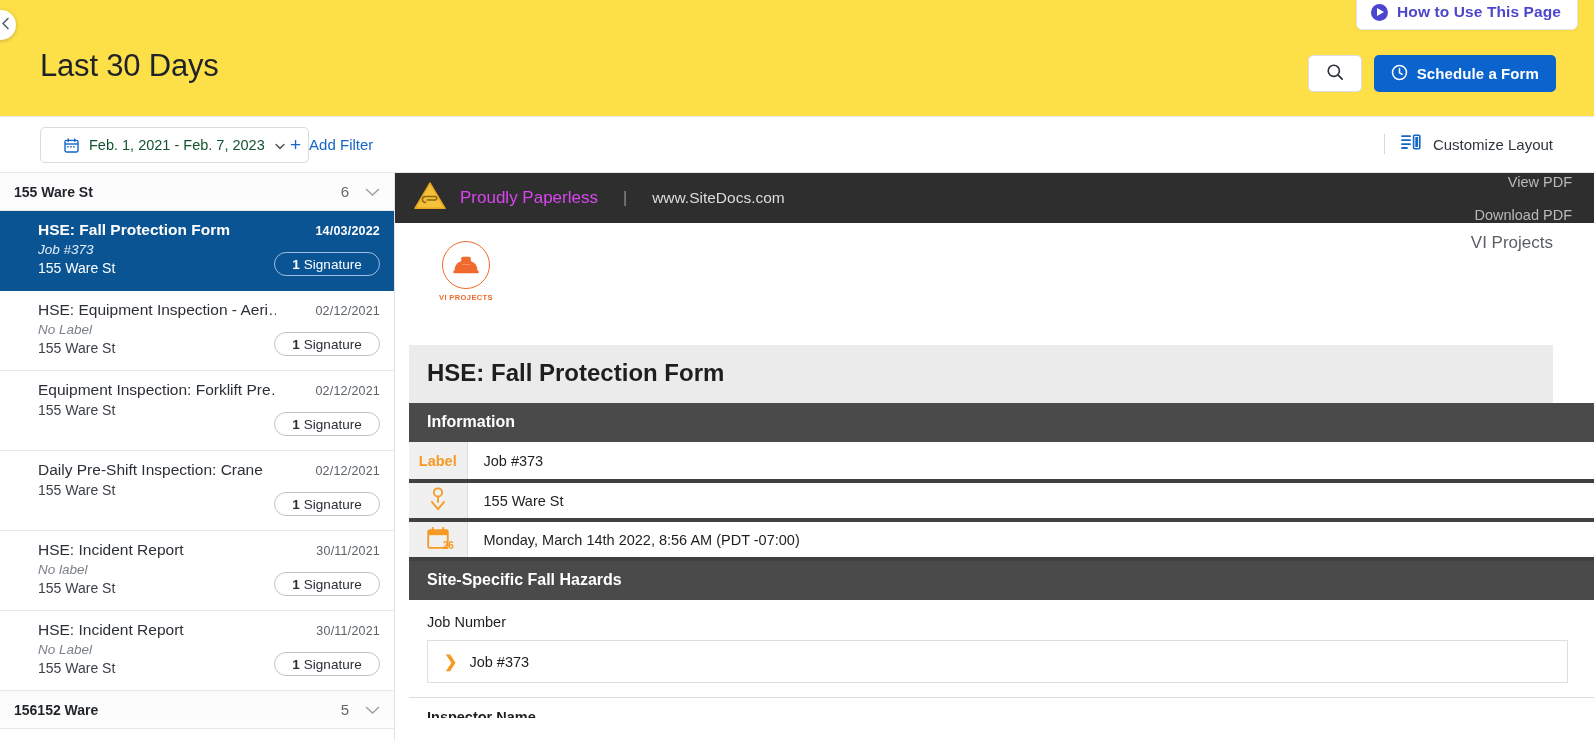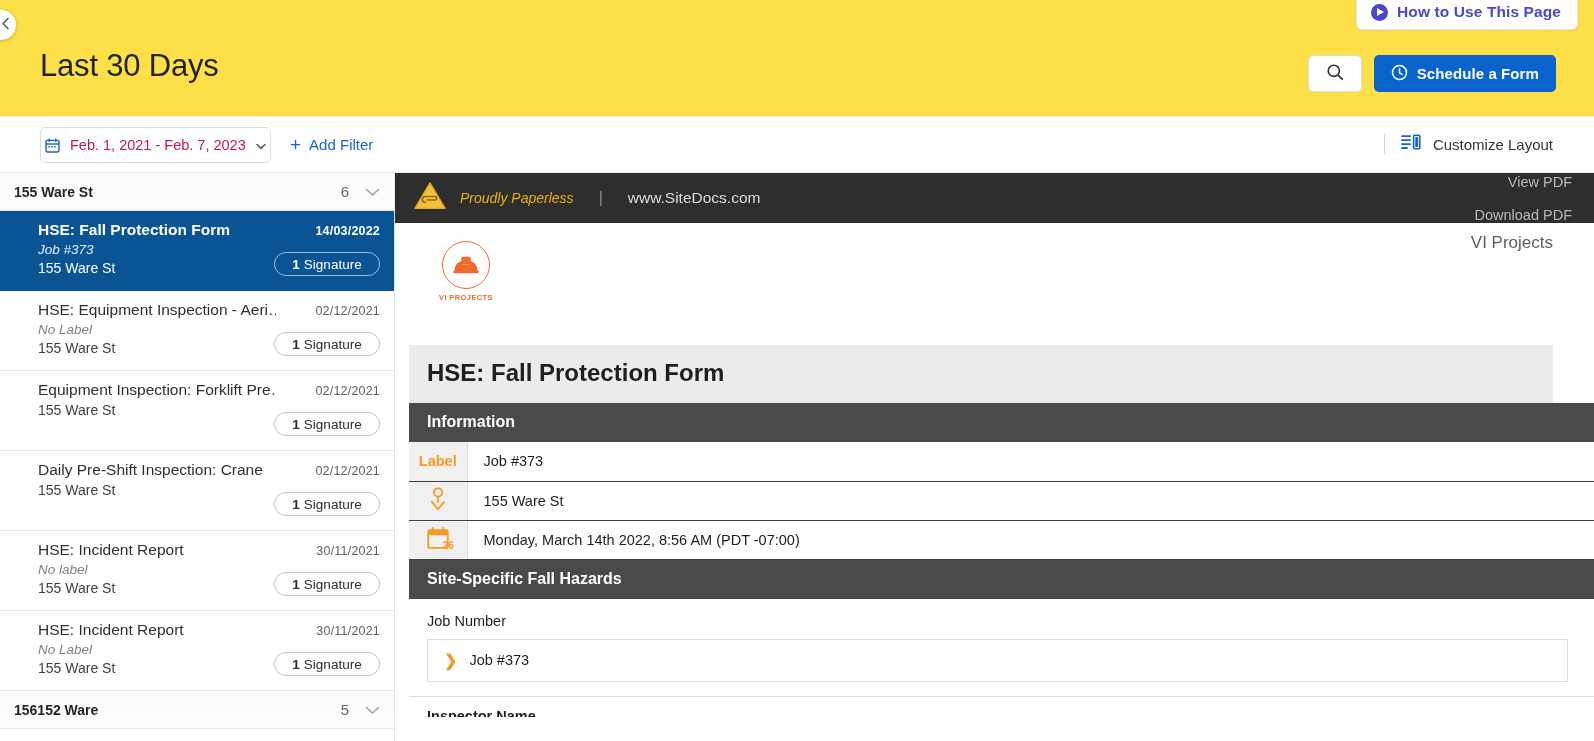--- a/index.html
+++ b/index.html
@@ -61,22 +61,22 @@
   }
 
   
   .filter-bar {
     position: absolute; left: 0; top: 117px; width: 1594px; height: 56px;
     border-bottom: 1px solid #e6e8ea; background: #fff;
   }
   .date-pill {
     position: absolute; left: 40px; top: 10px; height: 36px;
     border: 1px solid #d9dce0; border-radius: 5px; background: #fff;
-    display: flex; align-items: center; gap: 10px; padding: 0 4px;
-    font-size: 14.5px; color: #be185d;
+    display: flex; align-items: center; gap: 10px; padding: 0 23px;
+    font-size: 14.5px; color: #14532d;
   }
   .cal-ic { width: 15px; height: 15px; position: relative; flex:0 0 auto; }
   .add-filter {
     position: absolute; left: 290px; top: 18px;
     display: flex; align-items: center; gap: 8px;
     color: #1566c8; font-size: 15px;
   }
   .plus-ic { font-size: 19px; line-height: 1; color: #1566c8; font-weight: 400; }
   .customize {
     position: absolute; right: 41px; top: 17px;
@@ -130,21 +130,21 @@
   
   .doc-panel {
     position: absolute; left: 395px; top: 173px; width: 1199px; height: 568px;
     background: #fff; overflow: hidden;
   }
   .doc-toolbar {
     height: 50px; background: #2e2e2e; display: flex; align-items: center;
     padding: 0 22px 0 18px; color: #cfcfcf;
   }
   .brandmark { display: flex; align-items: center; gap: 13px; }
-  .brand-text { font-size: 14px; color: #eab308; font-weight: 400; font-style: italic; }
+  .brand-text { font-size: 17px; color: #d946ef; font-weight: 400; }
   .brand-sep { color: #8d8d8d; margin: 0 12px; font-size: 16px; }
   .brand-url { font-size: 15.5px; color: #dcdcdc; }
   .doc-tools { margin-left: auto; display: flex; align-items: flex-end; gap: 17px; flex-direction: column; }
   .doc-tools .t { font-size: 14.5px; color: #b9b9b9; }
 
   .doc-body { background: #fff; height: 518px; position: relative; overflow: hidden; }
   .doc-head { position: relative; height: 122px; padding: 18px 41px 0 41px; }
   .vi-logo { position: absolute; left: 41px; top: 18px; width: 60px; text-align: center; }
   .vi-circle {
     width: 48px; height: 48px; border-radius: 50%; border: 1.5px solid #ef6a2c;
@@ -159,21 +159,21 @@
     background: #ebebeb; padding: 14px 18px 16px 18px;
     margin: 0 41px 0 14px;
   }
   .doc-title-bar .t { font-size: 24px; font-weight: 700; color: #1e1e1e; }
 
   .sec-head {
     background: #4a4a4a; color: #fff; font-size: 16px; font-weight: 700;
     padding: 10px 18px 11px 18px; margin-left: 14px;
   }
   .info-table { margin-left: 14px; border-collapse: collapse; width: calc(100% - 14px); }
-  .info-table td { border-bottom: 1px solid #404040; height: 39px; vertical-align: middle; }
+  .info-table td { border-bottom: 4px solid #404040; height: 39px; vertical-align: middle; }
   .info-table td.ic {
     width: 58px; background: #f0f0f0; border-right: 1px solid #dcdcdc;
     text-align: center;
   }
   .info-table td.ic .lbl-txt { color: #f59a23; font-weight: 700; font-size: 14.5px; }
   .info-table td.val { padding-left: 16px; font-size: 14.5px; color: #1e1e1e; }
 
   .field-block { margin-left: 14px; padding: 14px 0 0 18px; }
   .field-title { font-size: 14.5px; font-weight: 400; color: #1e1e1e; margin-bottom: 10px; }
   .field-box {

